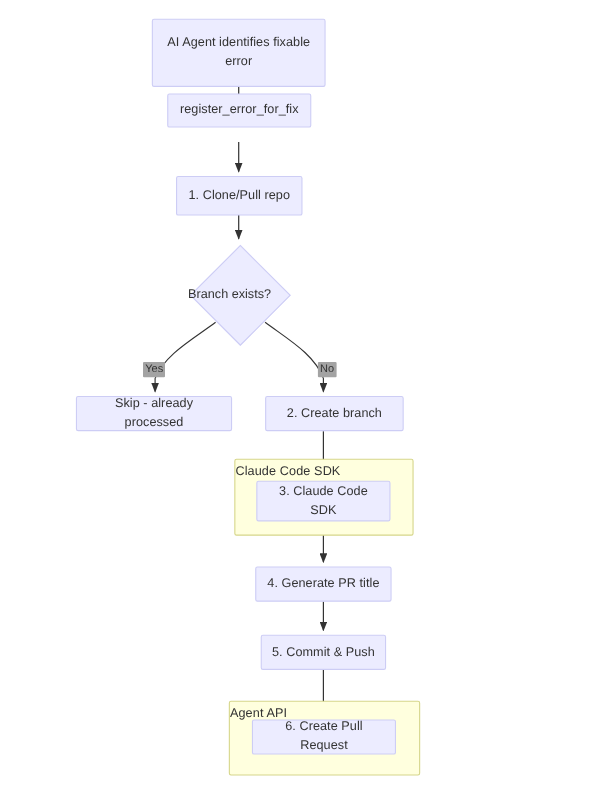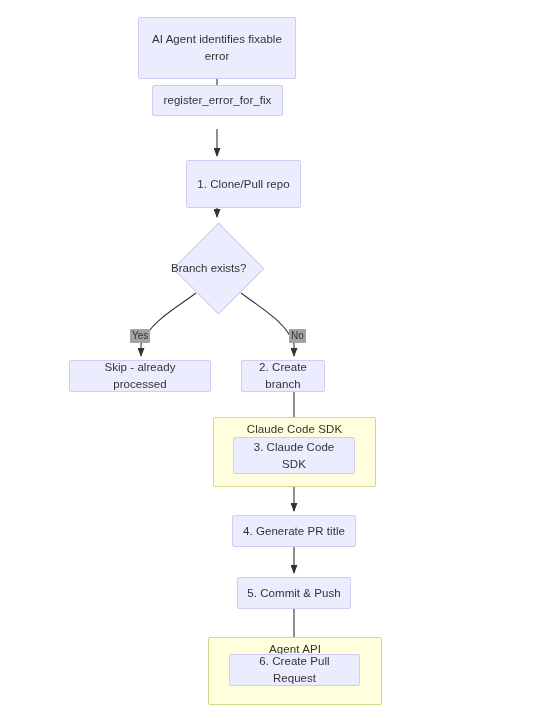--- a/index.html
+++ b/index.html
@@ -40,21 +40,21 @@
     background: #ffffde;
     border: 1px solid #d6d68a;
     border-radius: 2px;
     box-sizing: border-box;
   }
   .subgraph-title {
     position: absolute;
     top: 5px;
     left: 0;
     width: 100%;
-    text-align: center;
+    text-align: left;
     font-size: 11.5px;
     color: #333333;
     letter-spacing: 0.1px;
     white-space: nowrap;
   }
 
   .node {
     position: absolute;
     z-index: 3;
     background: #ececff;
@@ -149,30 +149,30 @@
   </div>
 
   <div class="subgraph" id="sg-github" style="left: 208px; top: 637px; width: 174px; height: 68px;">
     <div class="subgraph-title">Agent API</div>
   </div>
 
   <div class="node" id="node-start" style="left: 138px; top: 17px; width: 158px; height: 62px;">AI Agent identifies fixable error</div>
 
   <div class="node" id="node-register" style="left: 152px; top: 85px; width: 131px; height: 31px;">register_error_for_fix</div>
 
-  <div class="node" id="node-clone" style="left: 160px; top: 160px; width: 115px; height: 48px; margin-left: 26px;">1. Clone/Pull repo</div>
+  <div class="node" id="node-clone" style="left: 160px; top: 160px; width: 115px; height: 36px;">1. Clone/Pull repo</div>
 
   <div class="node-diamond" id="node-branchcheck" style="left: 171px; top: 221px; width: 94px; height: 94px;">
     <div class="diamond-shape"></div>
     <div class="diamond-label">Branch exists?</div>
   </div>
 
   <div class="node" id="node-skip" style="left: 69px; top: 360px; width: 142px; height: 32px;">Skip - already processed</div>
 
-  <div class="node" id="node-create" style="left: 241px; top: 360px; width: 84px; height: 32px;">2. Create branch</div>
+  <div class="node" id="node-create" style="left: 241px; top: 360px; width: 126px; height: 32px;">2. Create branch</div>
 
   <div class="node" id="node-sdk" style="left: 233px; top: 437px; width: 122px; height: 37px;">3. Claude Code SDK</div>
 
   <div class="node" id="node-prtitle" style="left: 232px; top: 515px; width: 124px; height: 32px;">4. Generate PR title</div>
 
   <div class="node" id="node-commit" style="left: 237px; top: 577px; width: 114px; height: 32px;">5. Commit &amp; Push</div>
 
   <div class="node" id="node-pr" style="left: 229px; top: 654px; width: 131px; height: 32px;">6. Create Pull Request</div>
 
   <div class="edge-label" id="label-yes" style="left: 130px; top: 329px;">Yes</div>

